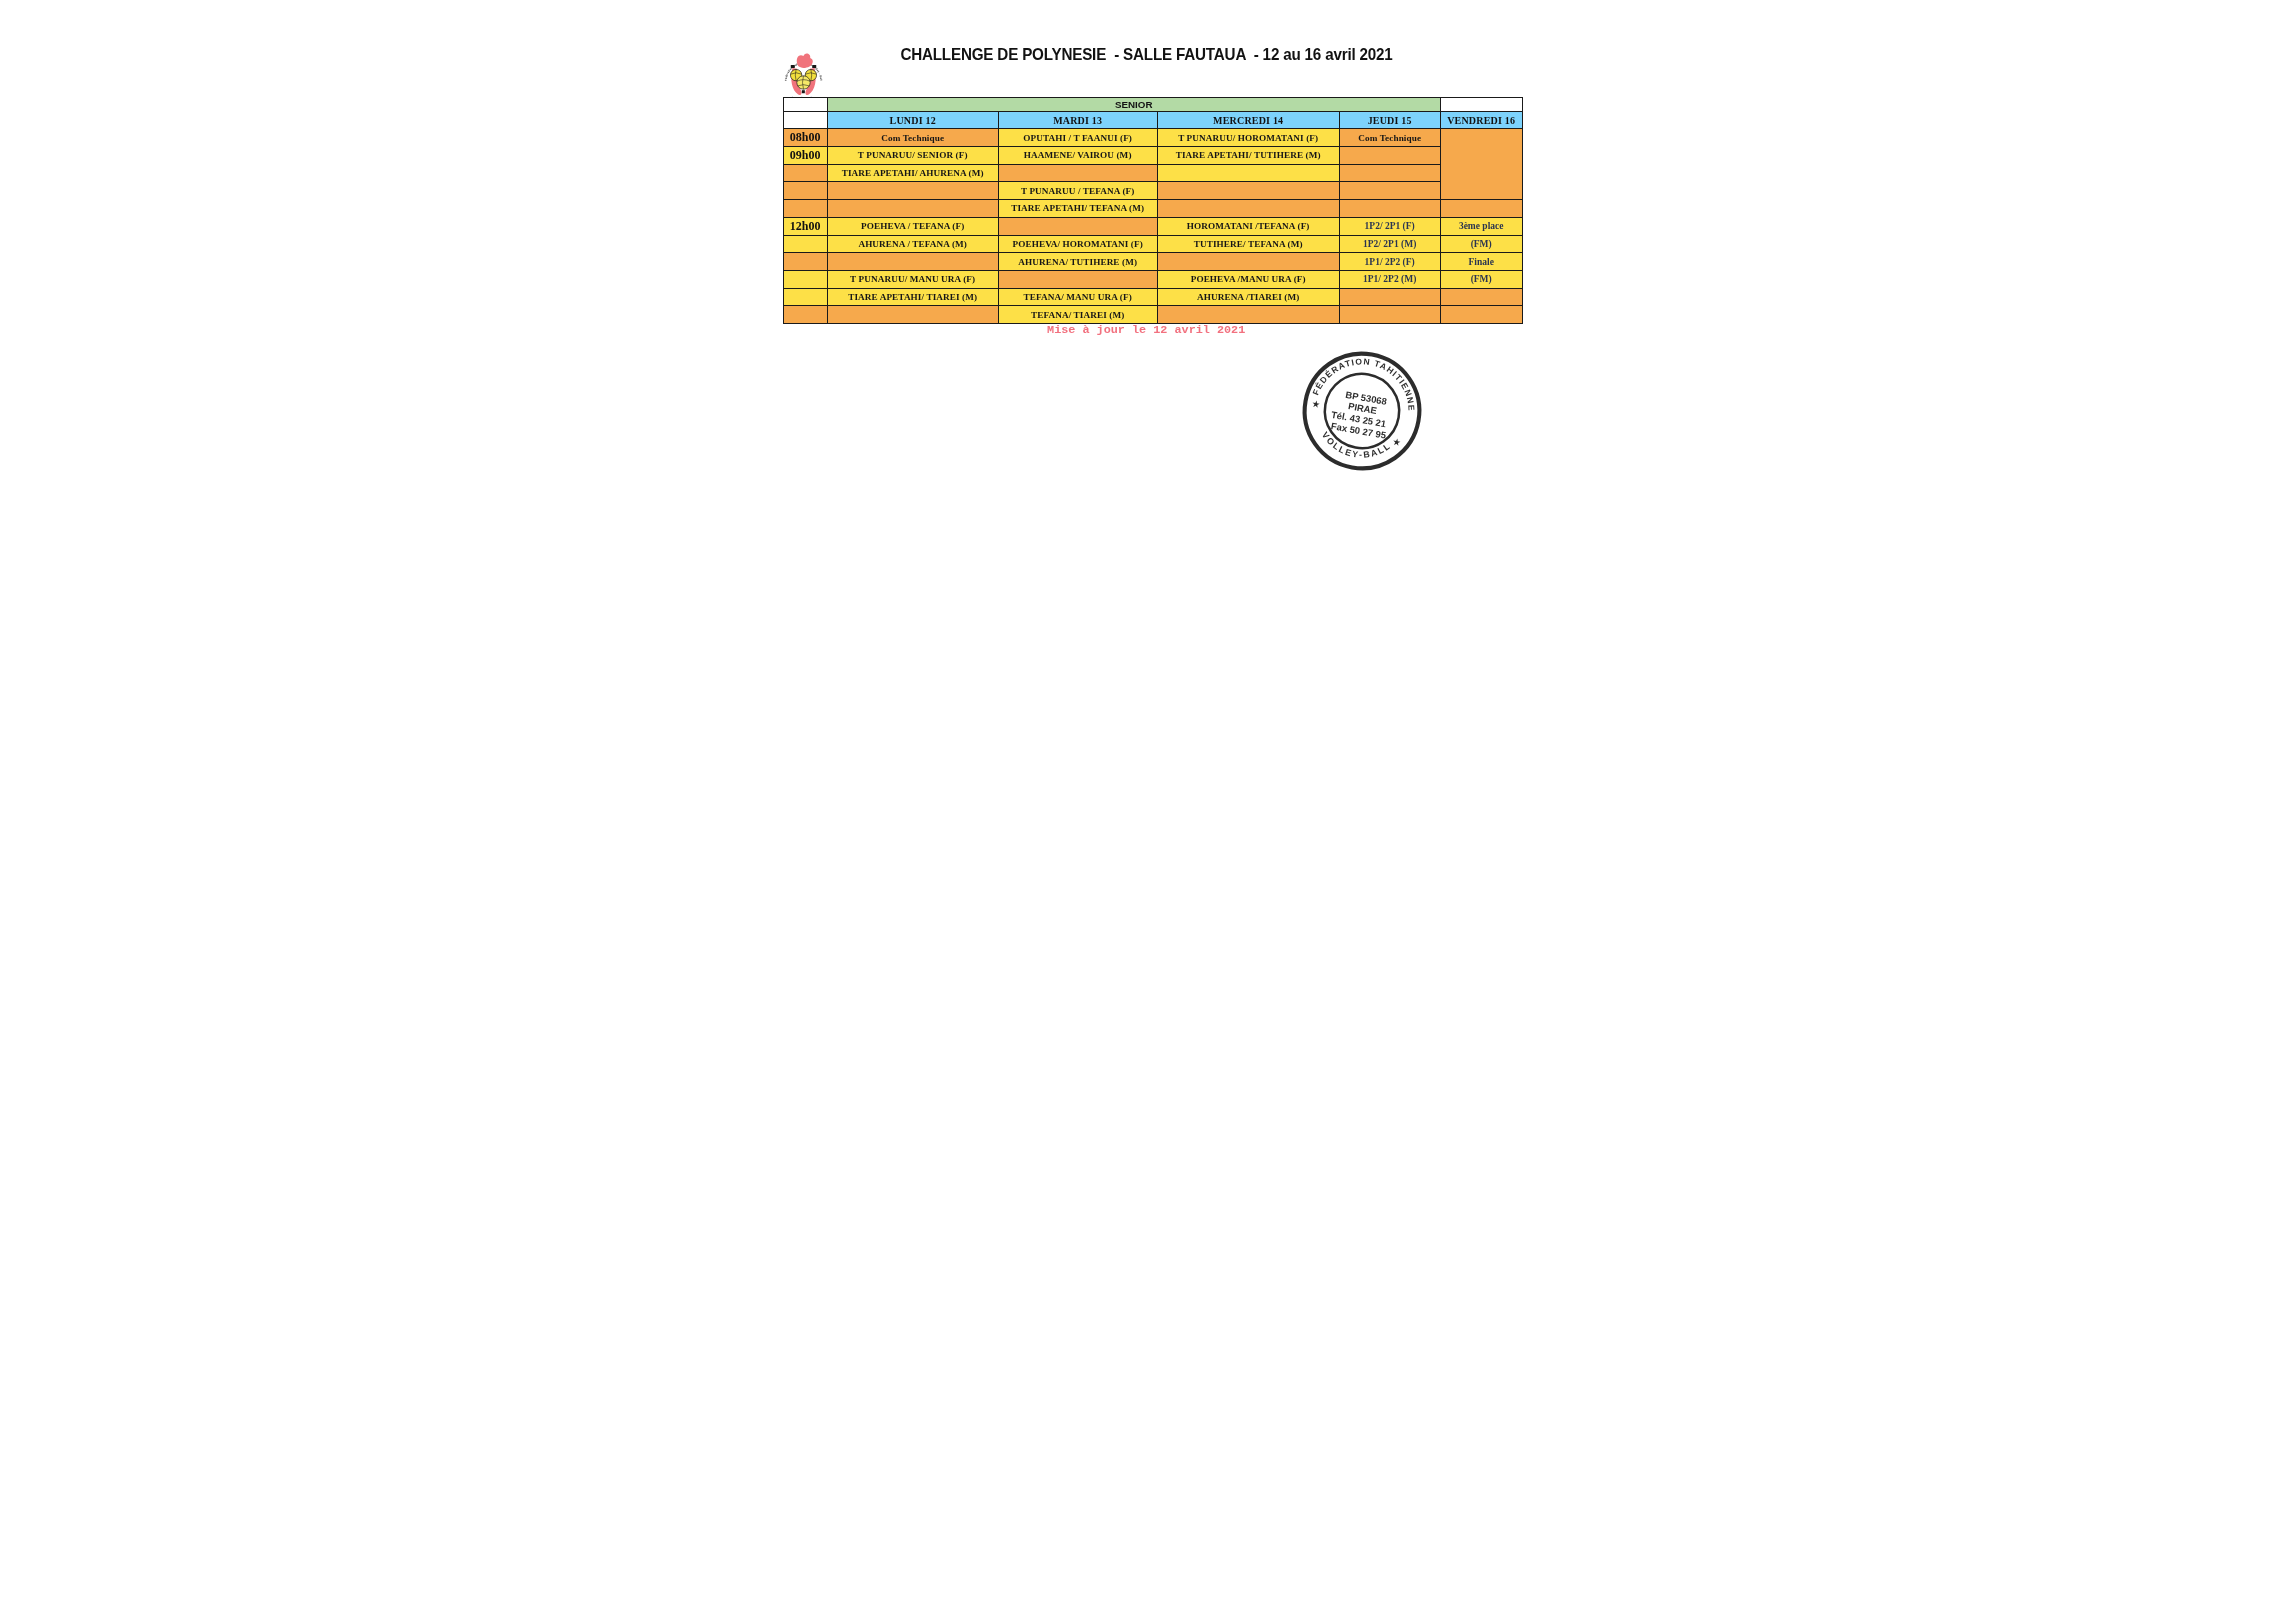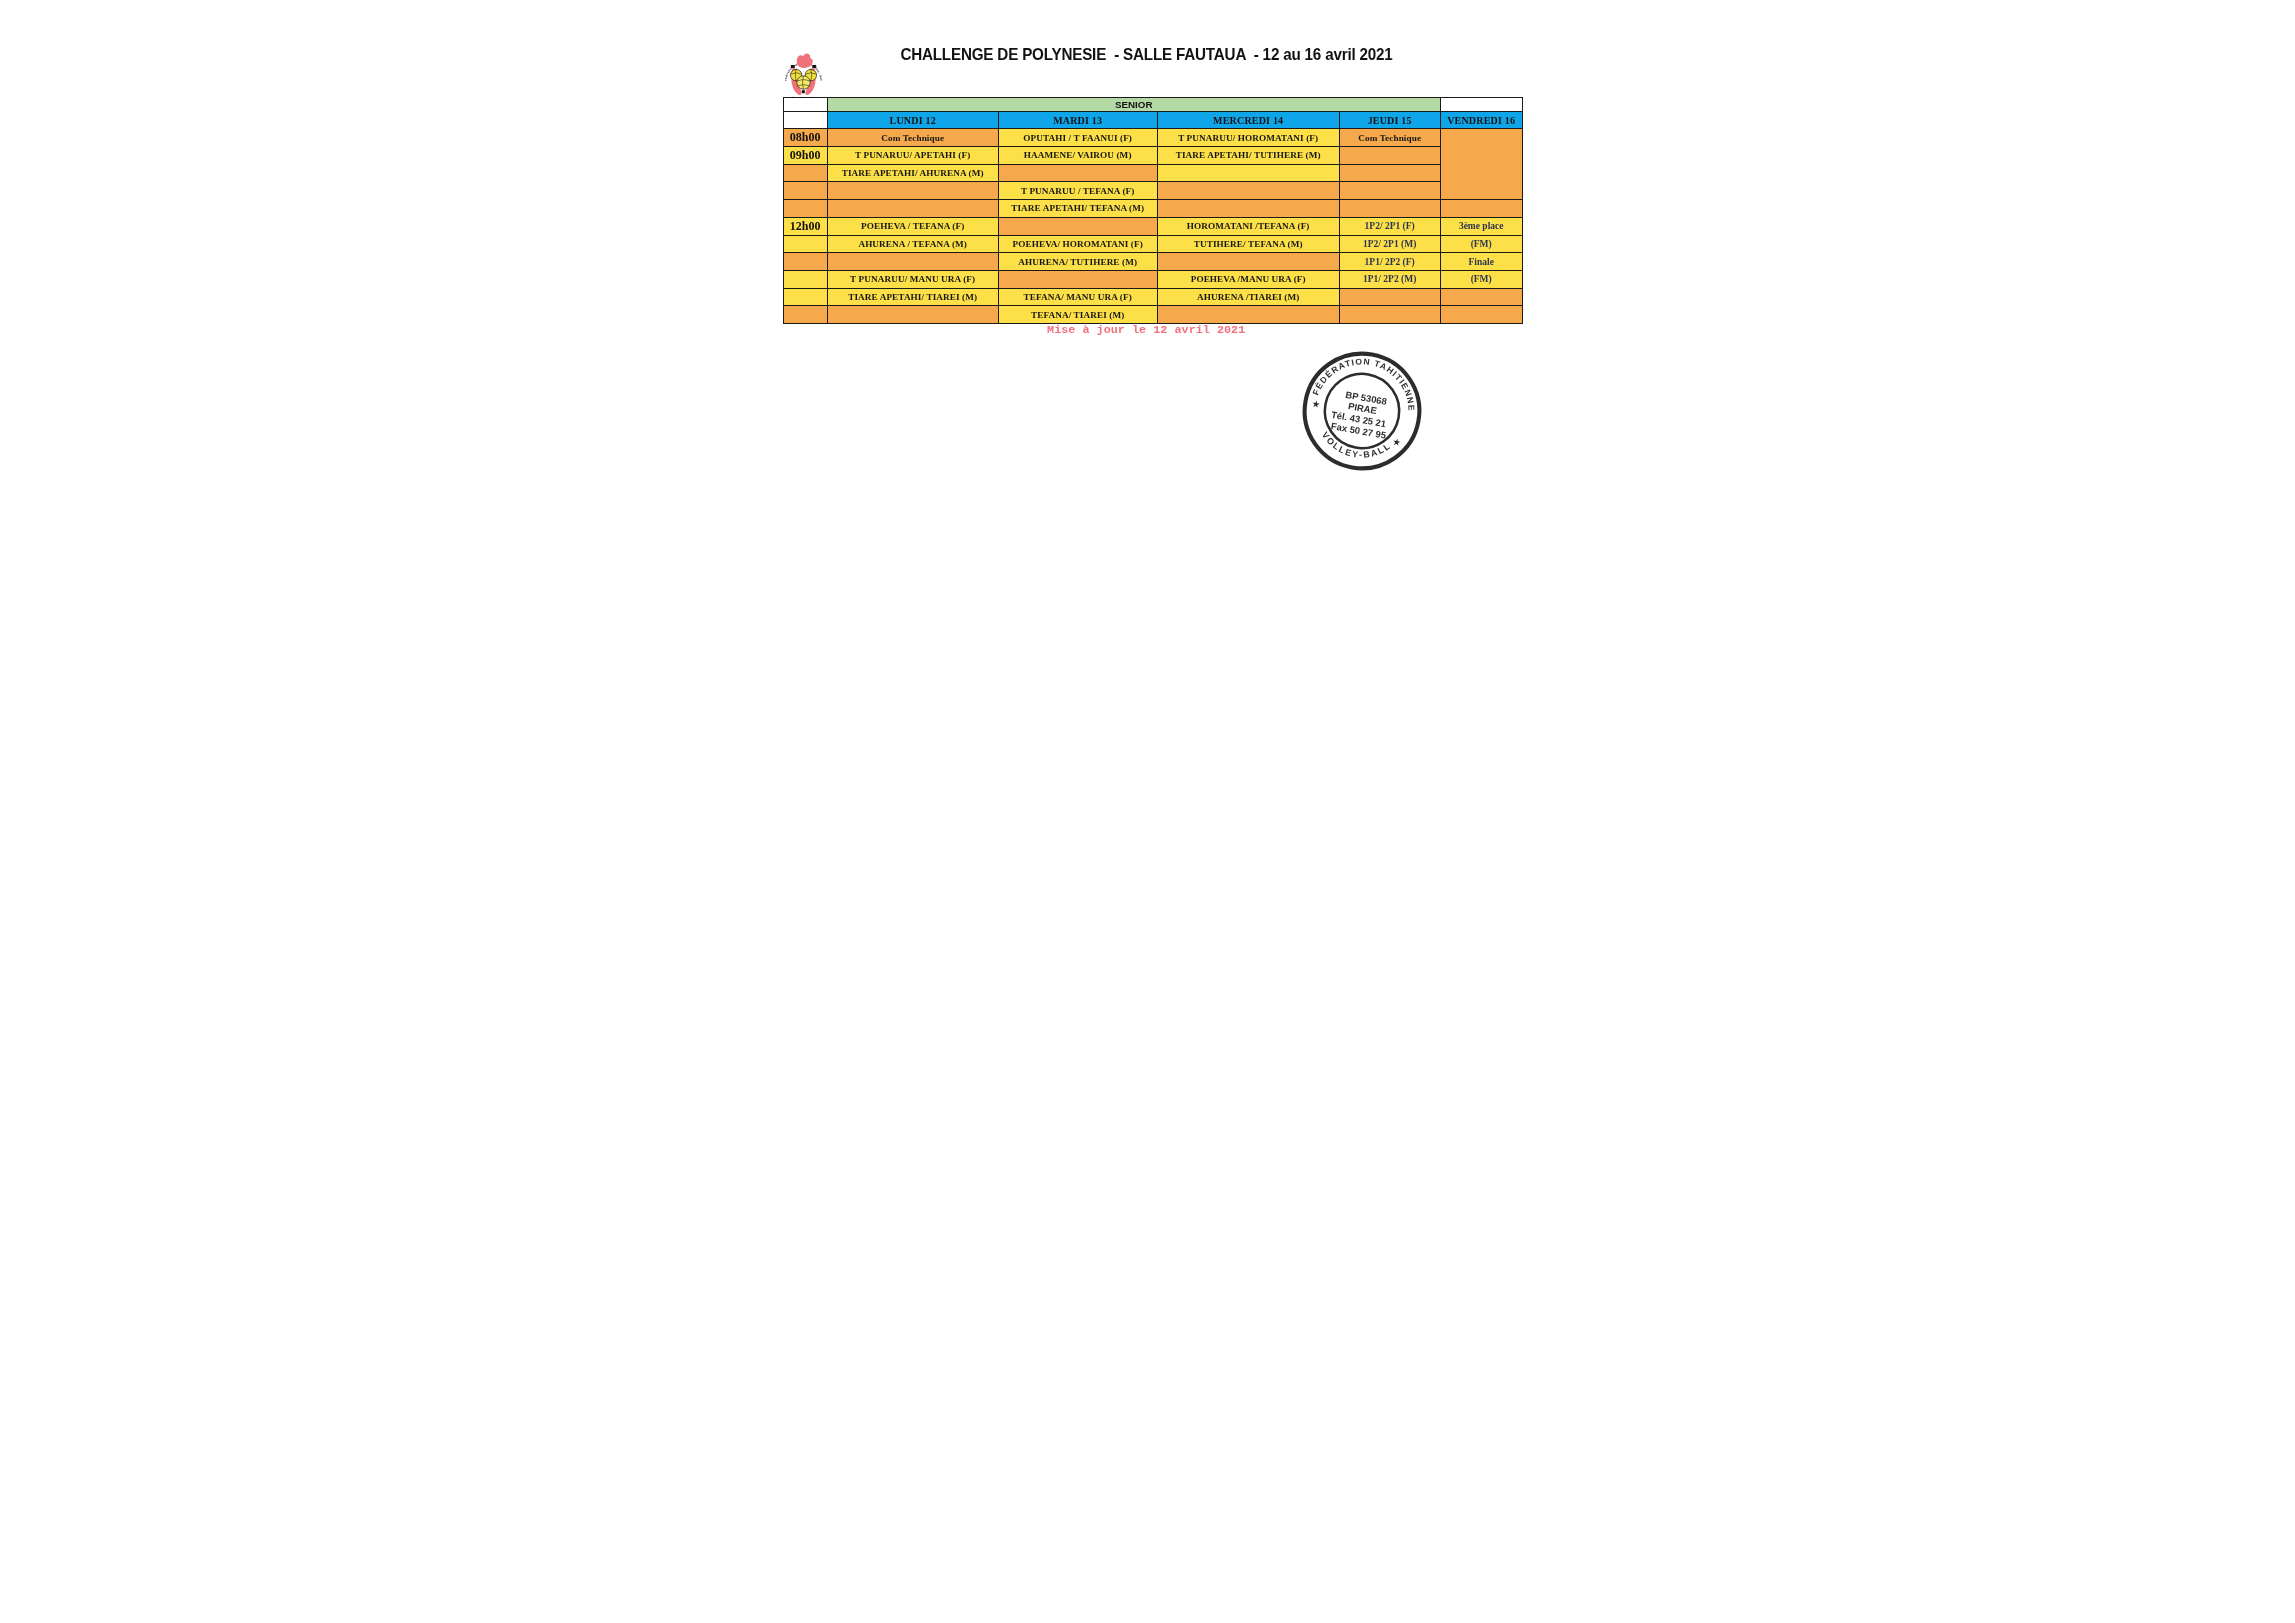--- a/index.html
+++ b/index.html
@@ -36,21 +36,21 @@
   }
   td.spacer{border:none;background:#ffffff;}
   tr.senior-row{height:14.4px;}
   tr.header-row{height:17px;}
   td.senior-cell{
     background:#b3daa5;
     font-family:"Liberation Sans", sans-serif;
     font-weight:700;font-size:9.8px;color:#141414;
   }
   th.day{
-    background:#0ea5e9;
+    background:#7dd3fc;
     font-weight:700;font-size:10px;color:#111111;
     letter-spacing:0.2px;
   }
   tbody tr{height:17.7px;}
   .bg-o{background:#f6a94c;}
   .bg-w{background:#fde047;}
   .cell-time{font-weight:700;font-size:12px;color:#121212;}
   .cell-match{font-weight:700;font-size:9.2px;color:#161616;letter-spacing:0.1px;}
   .cell-final{font-weight:700;font-size:9.5px;color:#2b3550;}
   
@@ -132,21 +132,21 @@
         <tr>
           <td class="bg-o cell-time">08h00</td>
           <td class="bg-o cell-match">Com Technique</td>
           <td class="bg-w cell-match">OPUTAHI / T FAANUI (F)</td>
           <td class="bg-w cell-match">T PUNARUU/ HOROMATANI (F)</td>
           <td class="bg-o cell-match">Com Technique</td>
           <td rowspan="4" class="bg-o cell-match"></td>
         </tr>
         <tr>
           <td class="bg-w cell-time">09h00</td>
-          <td class="bg-w cell-match">T PUNARUU/ APETAHI (F)</td>
+          <td class="bg-w cell-match">T PUNARUU/ SENIOR (F)</td>
           <td class="bg-w cell-match">HAAMENE/ VAIROU (M)</td>
           <td class="bg-w cell-match">TIARE APETAHI/ TUTIHERE (M)</td>
           <td class="bg-o cell-match"></td>
         </tr>
         <tr>
           <td class="bg-o cell-time"></td>
           <td class="bg-w cell-match">TIARE APETAHI/ AHURENA (M)</td>
           <td class="bg-o cell-match"></td>
           <td class="bg-w cell-match"></td>
           <td class="bg-o cell-match"></td>

